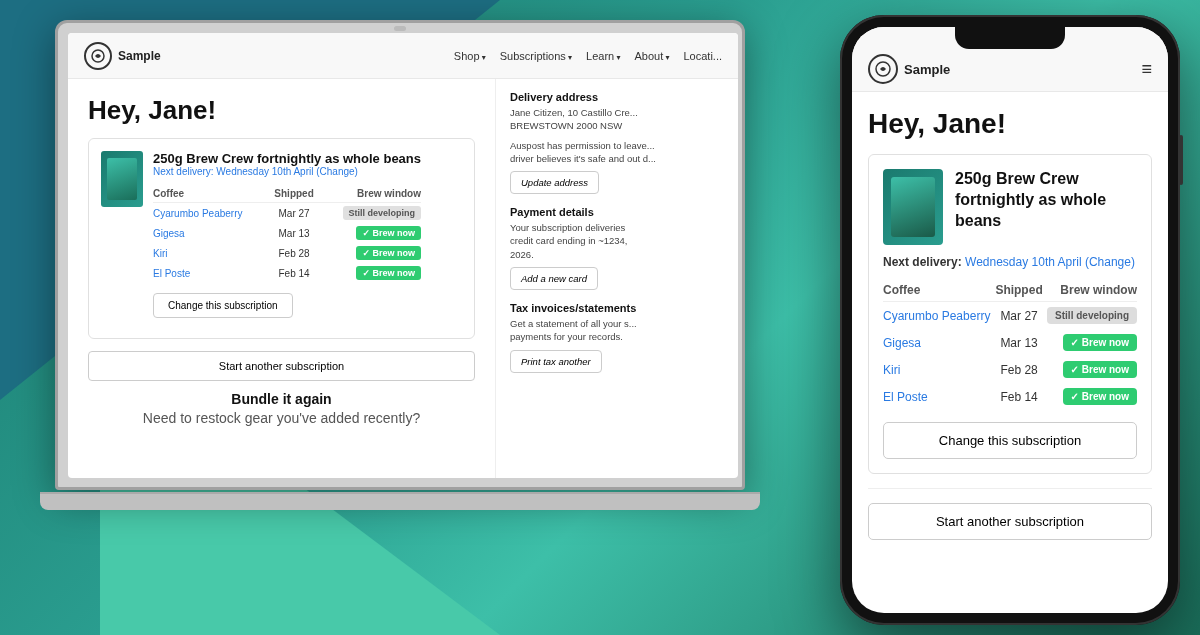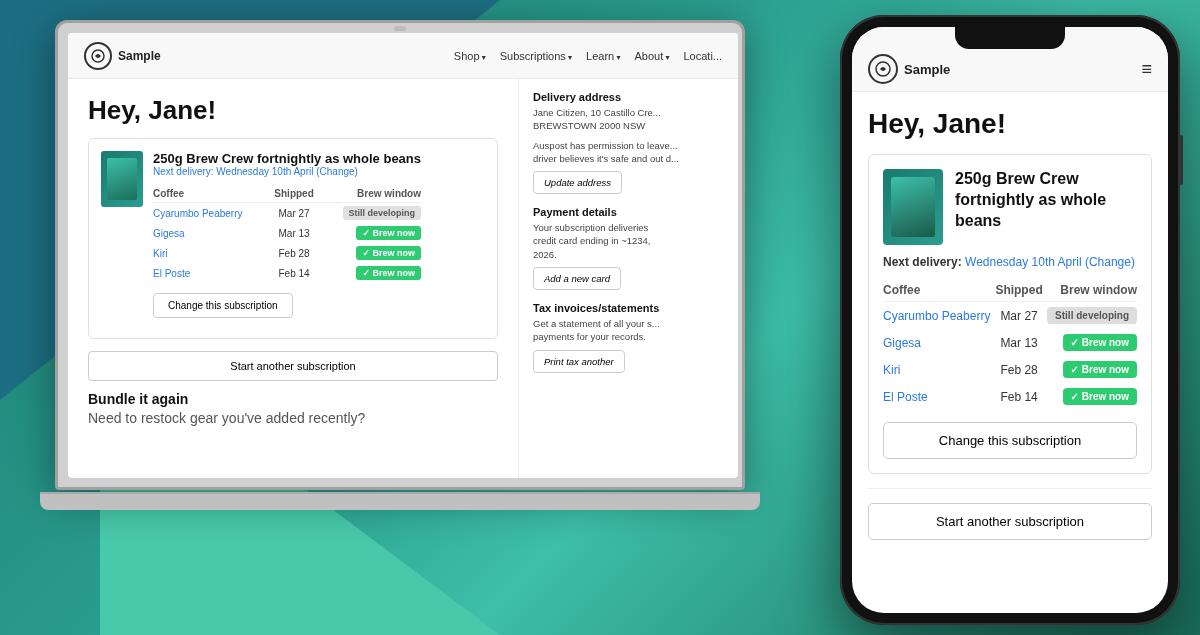--- a/index.html
+++ b/index.html
@@ -117,21 +117,21 @@
       display: flex;
       height: calc(445px - 46px);
       overflow: hidden;
     }
     .laptop-main {
       flex: 1;
       padding: 16px 20px;
       overflow: hidden;
     }
     .laptop-sidebar {
-      width: 220px;
+      width: 243px;
       padding: 12px 14px;
       border-left: 1px solid #eee;
       font-size: 10px;
       overflow: hidden;
     }
 
     .page-title {
       font-size: 26px;
       font-weight: 800;
       color: #111;
@@ -199,21 +199,21 @@
       padding: 8px 14px;
       border-radius: 4px;
       font-size: 11px;
       cursor: pointer;
       width: 100%;
       text-align: center;
       margin-top: 8px;
       display: block;
     }
 
-    .bundle-section { margin-top: 10px; }
+    .bundle-section { margin-top: 10px; text-align: center; }
     .bundle-title { font-size: 14px; font-weight: 700; color: #111; margin-bottom: 3px; }
     .bundle-sub { font-size: 14px; color: #555; }
 
     
     .sidebar-section { margin-bottom: 12px; }
     .sidebar-title { font-size: 11px; font-weight: 700; color: #111; margin-bottom: 3px; }
     .sidebar-text { font-size: 9.5px; color: #444; line-height: 1.4; margin-bottom: 6px; }
     .sidebar-btn {
       border: 1px solid #ccc;
       background: #fff;

